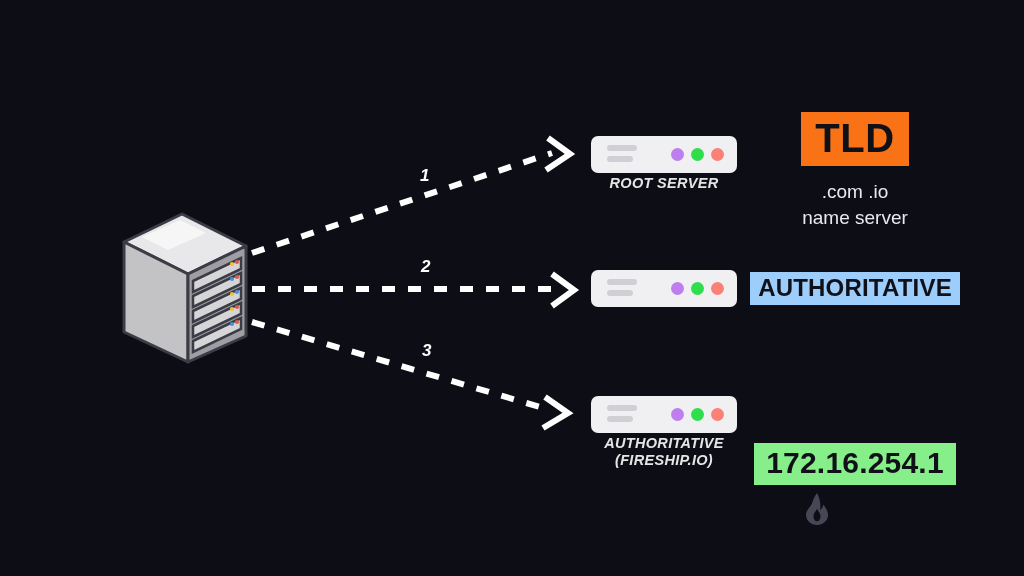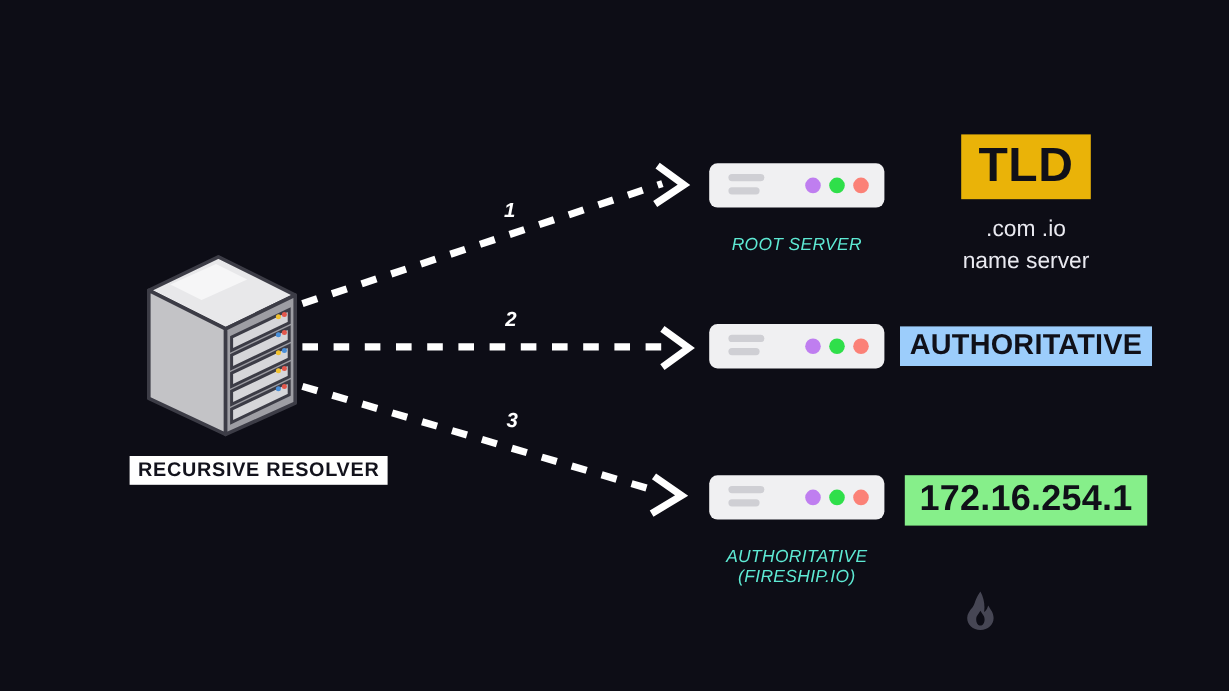--- a/index.html
+++ b/index.html
@@ -106,24 +106,24 @@
     top: 12px;
     display: flex;
     gap: 7px;
   }
   .card-dot {
     width: 13px;
     height: 13px;
     border-radius: 50%;
   }
   .server-caption {
-    margin-top: 23px;
+    margin-top: 2px;
     text-align: center;
-    color: #5eead4;
-    font-weight: 400;
+    color: #e5e5e5;
+    font-weight: 700;
     font-style: italic;
     font-size: 14.5px;
     letter-spacing: 0.3px;
     font-family: "Liberation Sans", sans-serif;
     font-stretch: condensed;
     line-height: 1.18;
     white-space: pre-line;
   }
 
   #node-root { left: 591px; top: 136px; }
@@ -136,37 +136,38 @@
     text-align: center;
   }
   .badge {
     display: inline-block;
     font-weight: 700;
     line-height: 1;
     color: #101018;
     font-family: "Liberation Sans", sans-serif;
   }
   .badge-tld {
-    background: #eab308;
+    background: #f97316;
     font-size: 40px;
     letter-spacing: 0.5px;
     padding: 6px 14px 8px 14px;
   }
   .badge-auth {
     background: #9ccdfb;
     font-size: 24px;
     font-stretch: condensed;
     letter-spacing: 0.2px;
     padding: 4px 8px 5px 8px;
   }
   .badge-ip {
     background: #86ef8a;
     font-size: 30px;
     letter-spacing: 0.2px;
     padding: 5px 12px 7px 12px;
+    margin-top: 47px;
   }
   .answer-sub {
     color: #e9e9f0;
     font-size: 19px;
     font-weight: 400;
     font-family: "Liberation Sans", sans-serif;
     line-height: 1.35;
     margin-top: 13px;
     white-space: pre-line;
   }
@@ -227,21 +228,20 @@
         <circle cx="112" cy="67" r="2.1" fill="#4a90d9"></circle>
         <circle cx="117" cy="65" r="2.1" fill="#e2574c"></circle>
         <circle cx="112" cy="82" r="2.1" fill="#f2c230"></circle>
         <circle cx="117" cy="80" r="2.1" fill="#4a90d9"></circle>
         <circle cx="112" cy="97" r="2.1" fill="#f2c230"></circle>
         <circle cx="117" cy="95" r="2.1" fill="#e2574c"></circle>
         <circle cx="112" cy="112" r="2.1" fill="#4a90d9"></circle>
         <circle cx="117" cy="110" r="2.1" fill="#e2574c"></circle>
       </g>
     </svg>
-    <div class="resolver-label">RECURSIVE RESOLVER</div>
   </div>
 
   <div class="server-node" id="node-root">
     <div class="server-card">
       <div class="card-bars">
         <div class="card-bar"></div>
         <div class="card-bar short"></div>
       </div>
       <div class="card-dots">
         <div class="card-dot" style="background:#bf7ef0"></div>

